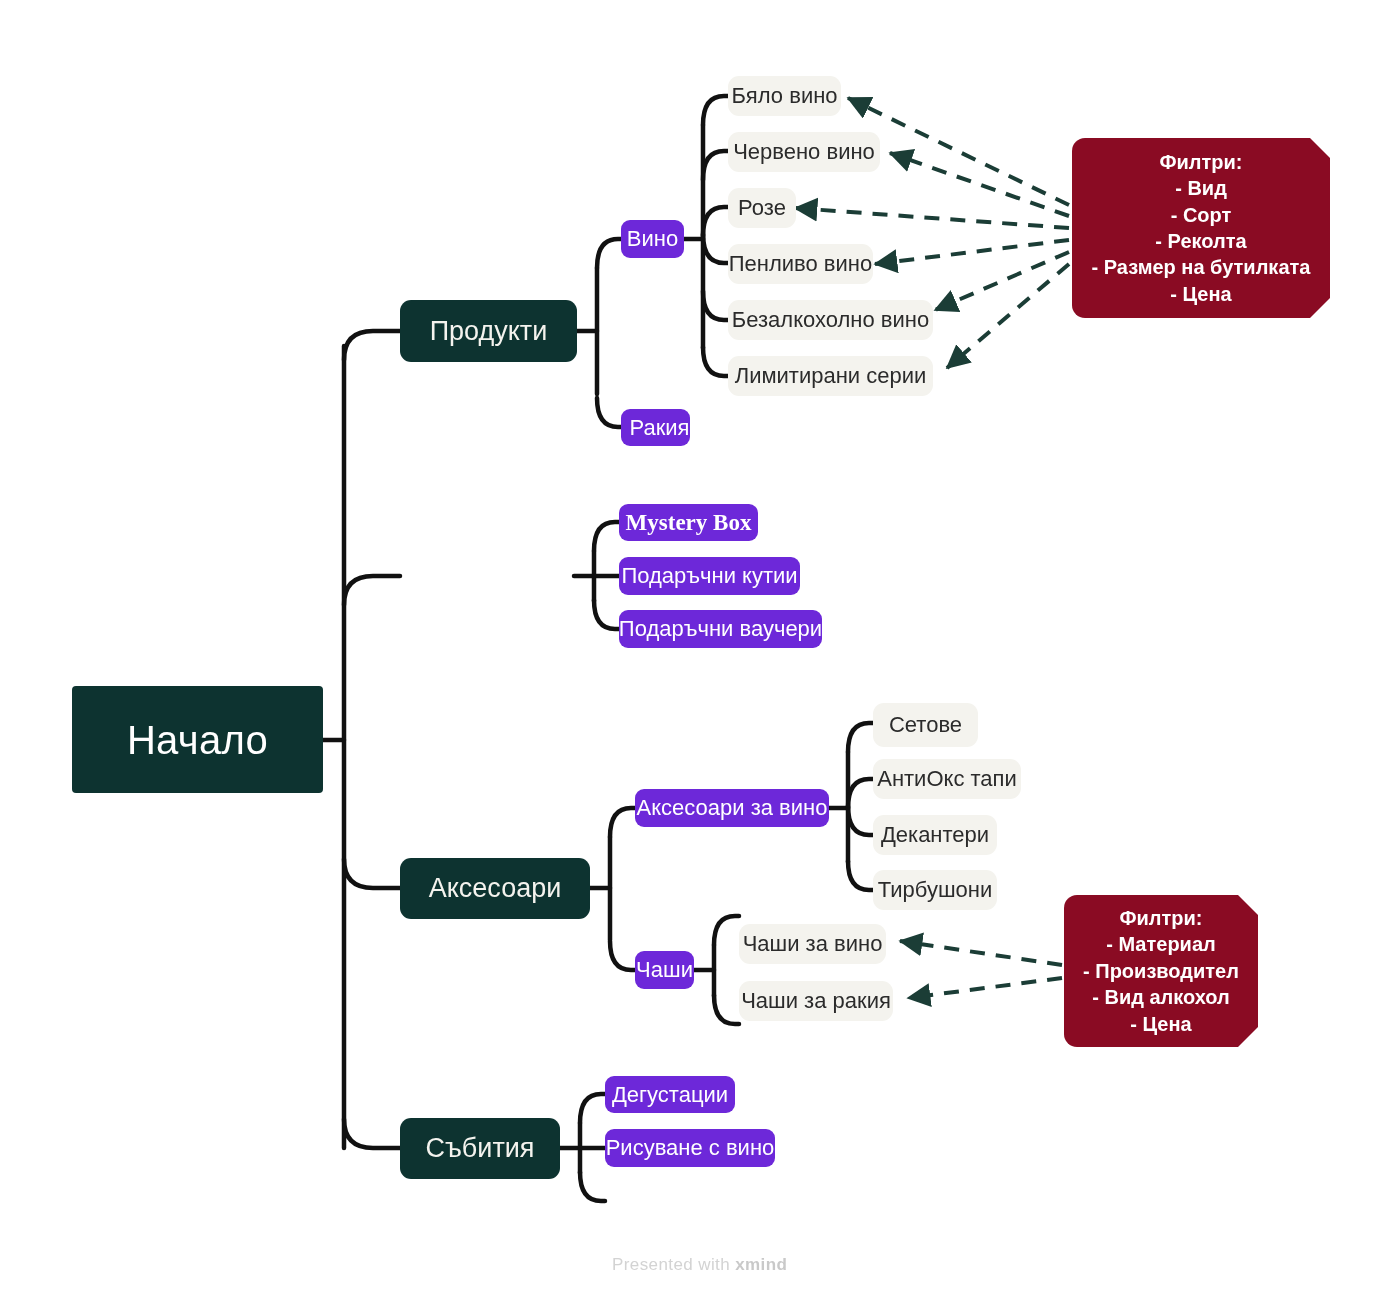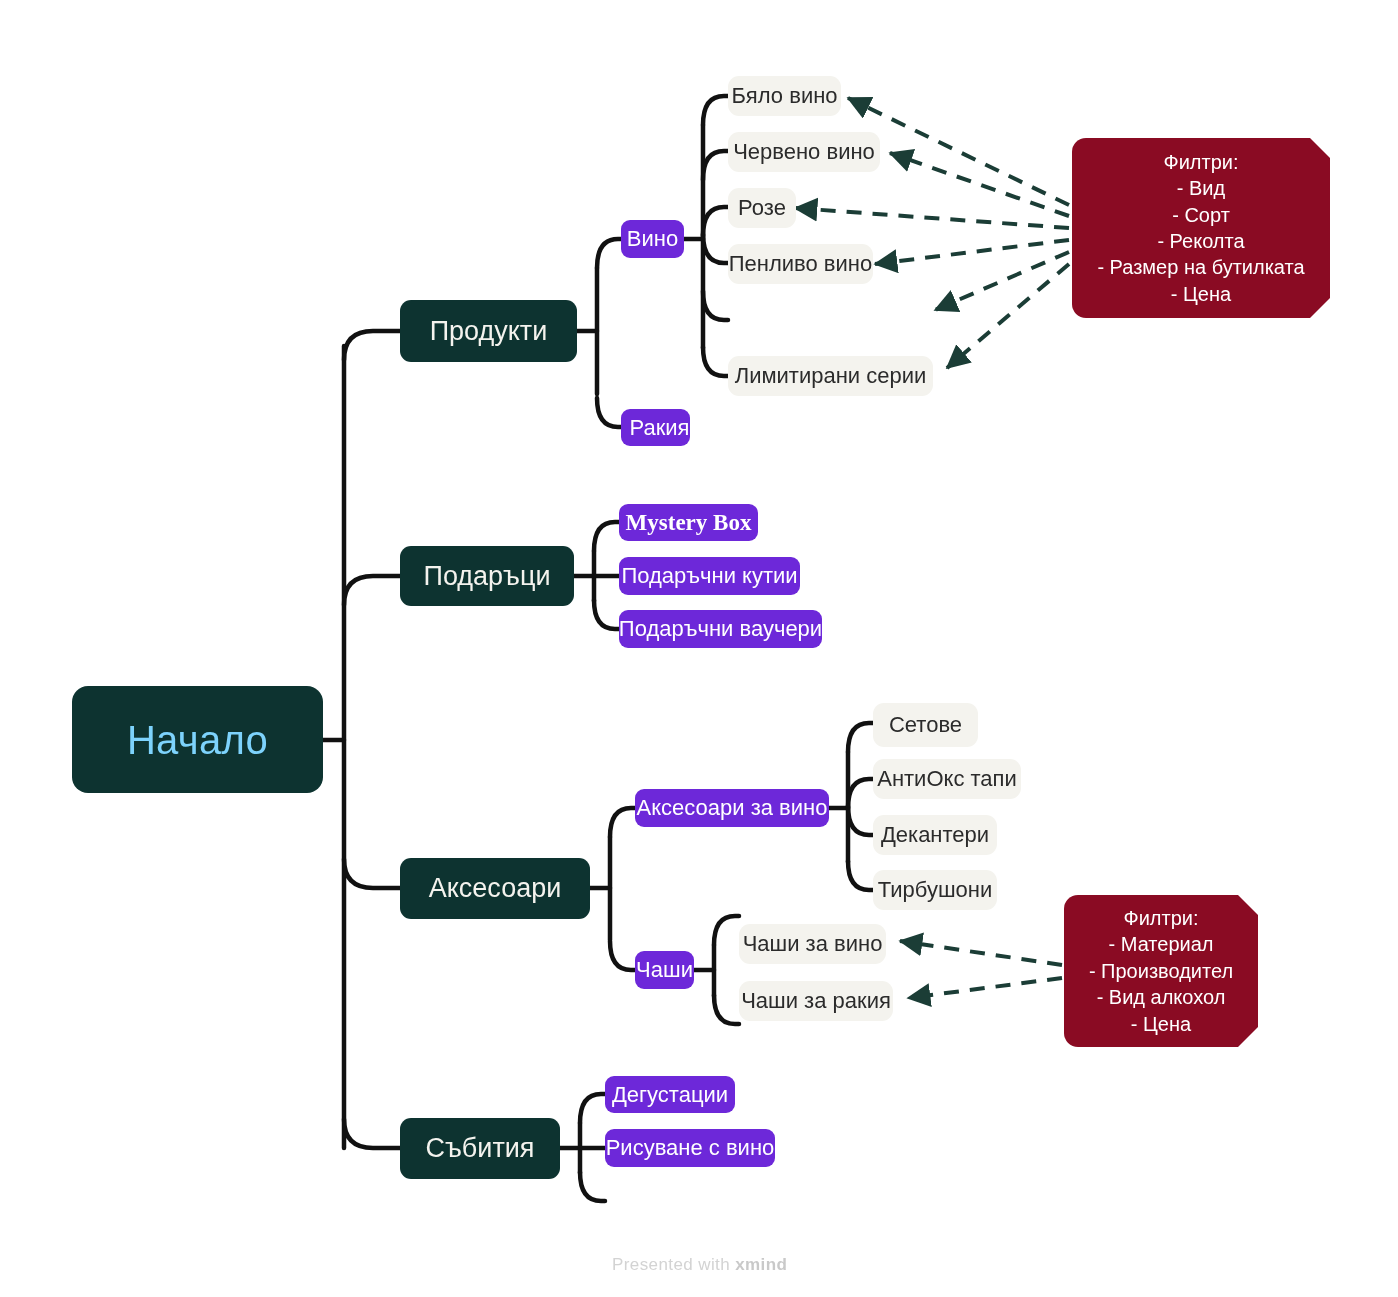--- a/index.html
+++ b/index.html
@@ -25,22 +25,22 @@
     position: absolute;
     display: flex;
     align-items: center;
     justify-content: center;
     white-space: nowrap;
     line-height: 1;
   }
   
   .node.root {
     background: #0d3330;
-    color: #7dd3fc;
-    border-radius: 16px;
+    color: #ffffff;
+    border-radius: 4px;
     font-size: 40px;
     letter-spacing: 0.3px;
   }
   
   .node.branch {
     background: #0d3330;
     color: #f4f3ee;
     border-radius: 11px;
     font-size: 27px;
   }
@@ -61,32 +61,33 @@
     background: #f4f3ee;
     color: #2b2b2b;
     border-radius: 11px;
     font-size: 22px;
   }
   
   .node.filter {
     background: #8a0b23;
     color: #ffffff;
     font-size: 20px;
-    font-weight: normal;
+    font-weight: bold;
     line-height: 1.32;
     text-align: center;
     flex-direction: column;
     justify-content: center;
     padding: 8px 14px;
     border-top-left-radius: 14px;
     border-bottom-left-radius: 14px;
     border-top-right-radius: 0;
     border-bottom-right-radius: 0;
     clip-path: polygon(0 0, calc(100% - 20px) 0, 100% 20px, 100% calc(100% - 20px),
                        calc(100% - 20px) 100%, 0 100%);
+    border-radius: 13px;
   }
   .node.filter .fline { display: block; }
   .footer {
     position: absolute;
     color: #d3d3d3;
     font-size: 17px;
     letter-spacing: 0.4px;
     white-space: nowrap;
   }
   .footer b { color: #c9c9c9; font-weight: bold; }
@@ -176,32 +177,32 @@
   <div class="node root" style="left:72px; top:686px; width:251px; height:107px;">Начало</div>
 
   <div class="node branch" style="left:400px; top:300px; width:177px; height:62px;">Продукти</div>
   <div class="node tan" style="left:621px; top:220px; width:63px; height:38px;">Вино</div>
   <div class="node tan" style="left:621px; top:409px; width:69px; height:37px;padding-left:8px;">Ракия</div>
 
   <div class="node leaf" style="left:728px; top:76px; width:113px; height:40px;">Бяло вино</div>
   <div class="node leaf" style="left:728px; top:132px; width:152px; height:40px;">Червено вино</div>
   <div class="node leaf" style="left:728px; top:188px; width:68px; height:40px;">Розе</div>
   <div class="node leaf" style="left:728px; top:244px; width:145px; height:40px;">Пенливо вино</div>
+  <div class="node leaf" style="left:728px; top:300px; width:205px; height:40px;">Безалкохолно вино</div>
   <div class="node leaf" style="left:728px; top:356px; width:205px; height:40px;">Лимитирани серии</div>
 
   <div class="node filter" style="left:1072px; top:138px; width:258px; height:180px;">
     <span class="fline">Филтри:</span>
     <span class="fline">- Вид</span>
     <span class="fline">- Сорт</span>
     <span class="fline">- Реколта</span>
     <span class="fline">- Размер на бутилката</span>
     <span class="fline">- Цена</span>
   </div>
 
-  <div class="node branch" style="left:400px; top:546px; width:174px; height:60px;">Подаръци</div>
   <div class="node tan serif" style="left:619px; top:504px; width:139px; height:37px;">Mystery Box</div>
   <div class="node tan" style="left:619px; top:557px; width:181px; height:38px;">Подаръчни кутии</div>
   <div class="node tan" style="left:619px; top:610px; width:203px; height:38px;">Подаръчни ваучери</div>
 
   <div class="node branch" style="left:400px; top:858px; width:190px; height:61px;">Аксесоари</div>
   <div class="node tan" style="left:635px; top:789px; width:194px; height:38px;">Аксесоари за вино</div>
   <div class="node tan" style="left:635px; top:951px; width:59px; height:38px;">Чаши</div>
 
   <div class="node leaf" style="left:873px; top:703px; width:105px; height:44px;">Сетове</div>
   <div class="node leaf" style="left:873px; top:759px; width:148px; height:40px;">АнтиОкс тапи</div>

